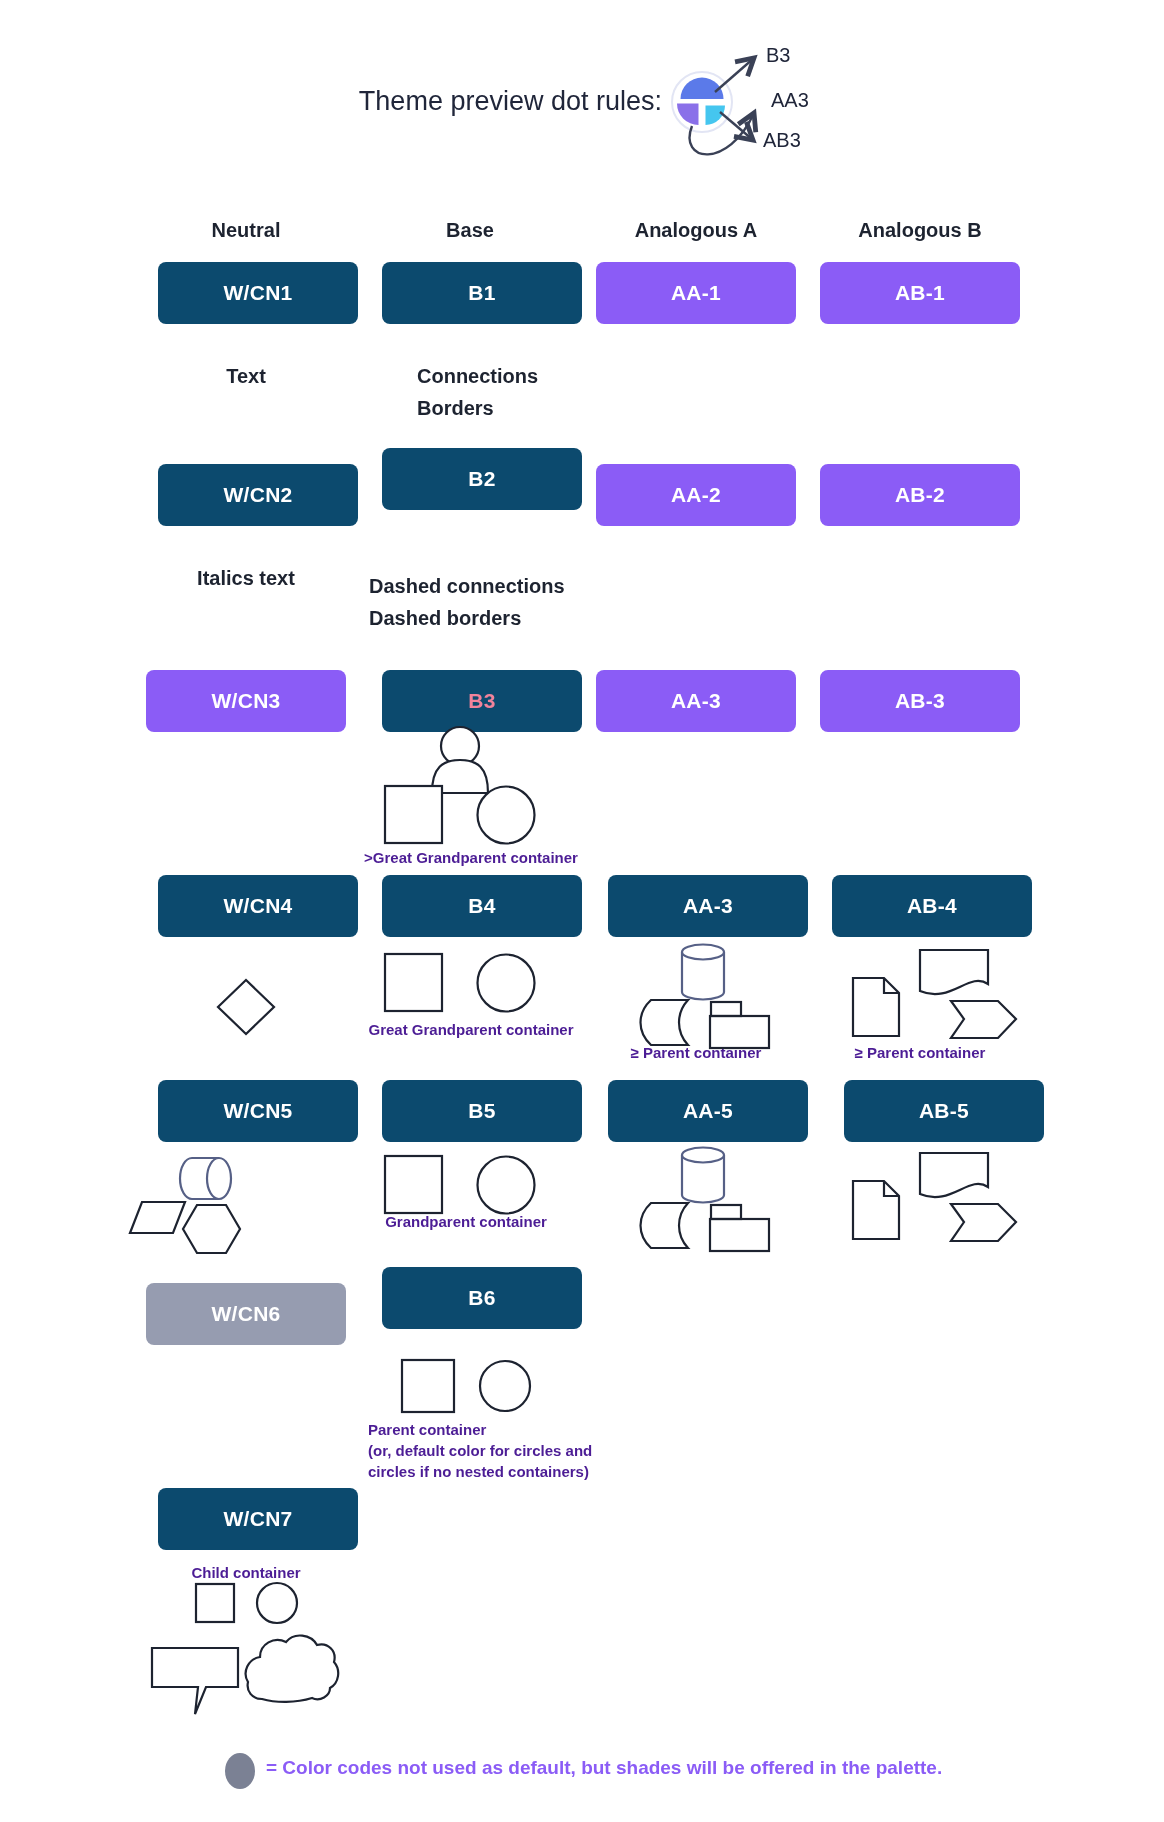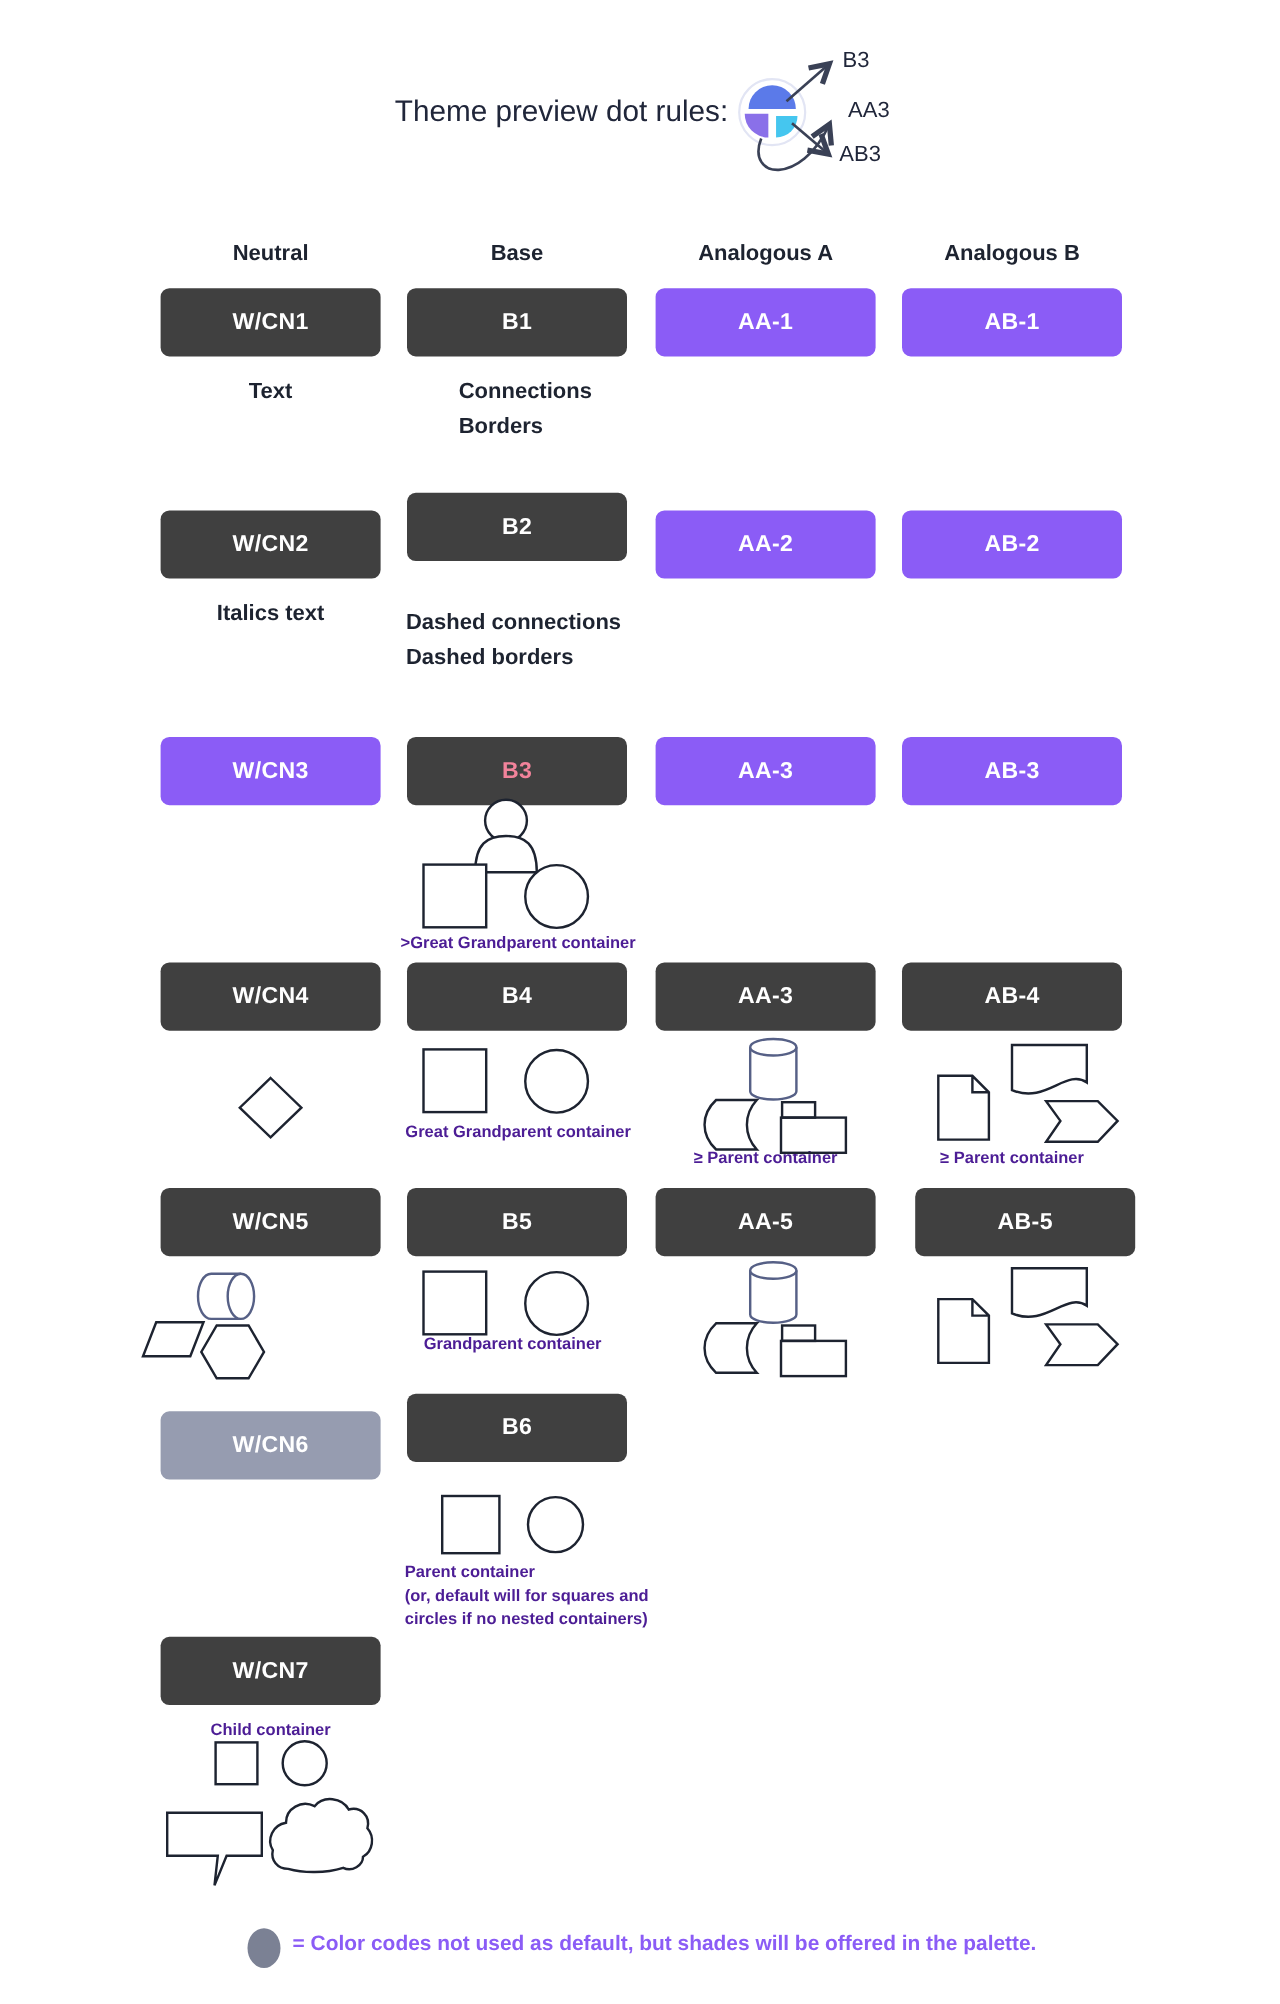--- a/index.html
+++ b/index.html
@@ -4,25 +4,25 @@
 <style>
   html,body{margin:0;padding:0;background:#ffffff;}
   body{font-family:"Liberation Sans", sans-serif; color:#1d2330;}
   .canvas{position:relative;width:1164px;height:1822px;background:#ffffff;overflow:hidden;}
   .overlay{position:absolute;left:0;top:0;pointer-events:none;}
   .title{position:absolute;left:300px;top:86px;width:362px;text-align:right;font-size:27px;font-weight:400;color:#20263a;}
   .dotlabel{position:absolute;font-size:20px;font-weight:400;color:#20263a;}
   .coltitle{position:absolute;top:219px;width:200px;text-align:center;font-size:20px;font-weight:600;color:#1d2330;}
   .sw{position:absolute;width:200px;height:62px;border-radius:8px;display:flex;align-items:center;justify-content:center;
       font-size:21px;font-weight:600;color:#ffffff;letter-spacing:.3px;}
-  .sw.dark{background:#404040;}
+  .sw.dark{background:#0c4a6e;margin-left:12px;}
   .sw.gray{background:#8b5cf6;}
   .sw.lightgray{background:#969cb0;}
   .sw .pink{color:#f2839b;}
-  .ann{position:absolute;font-size:20px;font-weight:600;color:#1d2330;}
+  .ann{position:absolute;font-size:20px;font-weight:600;color:#1d2330;margin-top:20px;}
   .ann.center{width:200px;text-align:center;}
   .cap{position:absolute;font-size:15px;font-weight:700;color:#4c1d95;}
   .cap.center{text-align:center;}
   .capblock div{line-height:21px;}
   .footer-text{position:absolute;left:266px;top:1757px;font-size:19px;font-weight:700;color:#8b5cf6;}
 </style>
 </head>
 <body>
 
 <div class="canvas">
@@ -120,21 +120,21 @@
 
   <div class="sw lightgray" style="left:146px;top:1283px;">
       <span>W/CN6</span>
     </div>
   <div class="sw dark" style="left:370px;top:1267px;">
       <span>B6</span>
     </div>
 
   <div class="cap capblock" style="left:368px;top:1419px;">
     <div>Parent container</div>
-    <div>(or, default will for squares and</div>
+    <div>(or, default color for circles and</div>
     <div>circles if no nested containers)</div>
   </div>
 
   <div class="sw dark" style="left:146px;top:1488px;">
       <span>W/CN7</span>
     </div>
   <div class="cap center" style="left:146px;top:1564px;width:200px;">Child container</div>
 
   <div class="footer-text">= Color codes not used as default, but shades will be offered in the palette.</div>
 

